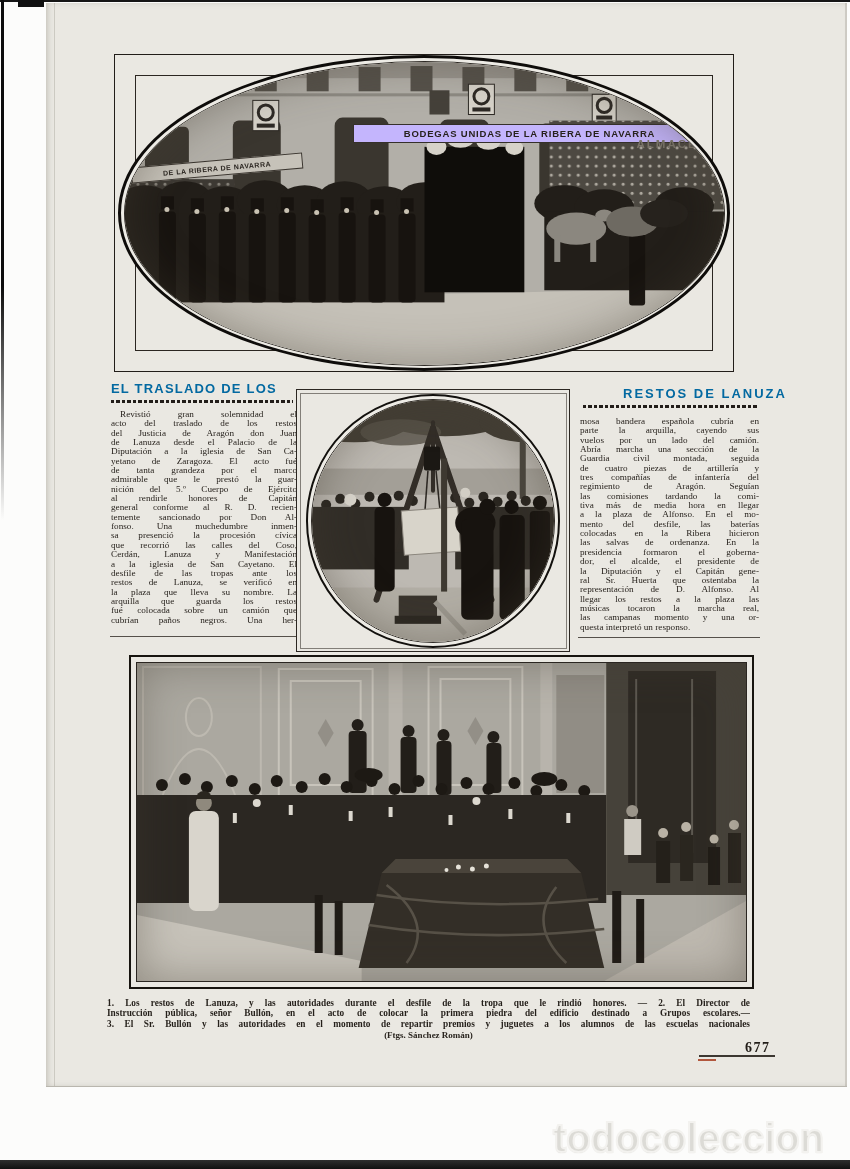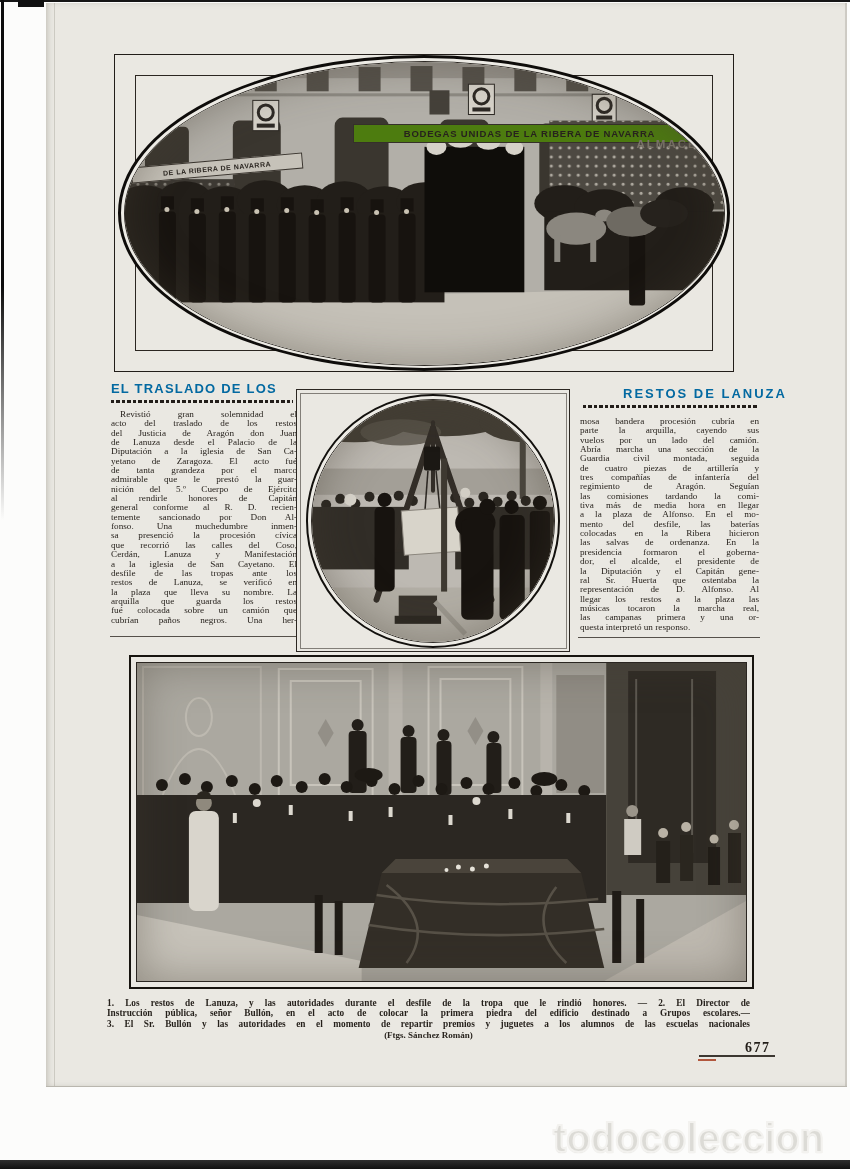--- a/index.html
+++ b/index.html
@@ -27,21 +27,21 @@
   
   .top-frame{position:absolute;left:114px;top:54px;width:618px;height:316px;border:1.5px solid #221d19;}
   .top-frame-inner{position:absolute;inset:20px;border:1px solid #2b2621;}
   .oval{position:absolute;left:50%;top:50%;transform:translate(-50%,-50%);
     width:606px;height:310px;border-radius:50%;background:#edebe5;border:3.5px solid #0e0c0a;}
   .oval-inner{position:absolute;inset:2.5px;border-radius:50%;border:1.5px solid #2e2a25;overflow:hidden;}
   .oval-inner svg{position:absolute;inset:0;width:100%;height:100%;}
   .vignette{position:absolute;inset:0;border-radius:inherit;pointer-events:none;
     box-shadow:inset 0 0 45px rgba(70,62,50,.42);}
   .banner-main{position:absolute;left:228px;top:62px;width:352px;height:17px;
-    background:#4d7c0f;border:1px solid #35302a;color:#27221d;
+    background:#c4b5fd;border:1px solid #35302a;color:#27221d;
     font:bold 9.5px "Liberation Sans",sans-serif;letter-spacing:.8px;
     display:flex;align-items:center;justify-content:center;white-space:nowrap;text-align:center;}
   .banner-left{position:absolute;left:6px;top:98px;width:170px;height:14px;
     background:#c6c2b9;border:1px solid #3a352f;transform:rotate(-5deg);color:#2c2722;
     font:bold 7px "Liberation Sans",sans-serif;letter-spacing:.5px;
     display:flex;align-items:center;justify-content:center;white-space:nowrap;}
   .sign-almacen{position:absolute;left:512px;top:76px;
     font:bold 11.5px "Liberation Sans",sans-serif;letter-spacing:2px;color:#7d776c;}
   
   .hl{position:absolute;font-family:"Liberation Sans",sans-serif;font-weight:bold;color:#0369a1;white-space:nowrap;}
@@ -245,42 +245,42 @@
         <div class="tline">Cerdán, Lanuza y Manifestación</div>
         <div class="tline">a la iglesia de San Cayetano. El</div>
         <div class="tline">desfile de las tropas ante los</div>
         <div class="tline">restos de Lanuza, se verificó en</div>
         <div class="tline">la plaza que lleva su nombre. La</div>
         <div class="tline">arquilla que guarda los restos</div>
         <div class="tline">fué colocada sobre un camión que</div>
         <div class="tline">cubrían paños negros. Una her-</div>
       </div>
     <div class="col col-right" style="left:534px;top:414px;">
-        <div class="tline">mosa bandera procesión cubría en</div>
+        <div class="tline">mosa bandera española cubría en</div>
         <div class="tline">parte la arquilla, cayendo sus</div>
         <div class="tline">vuelos por un lado del camión.</div>
         <div class="tline">Abría marcha una sección de la</div>
         <div class="tline">Guardia civil montada, seguida</div>
         <div class="tline">de cuatro piezas de artillería y</div>
         <div class="tline">tres compañías de infantería del</div>
         <div class="tline">regimiento de Aragón. Seguían</div>
         <div class="tline">las comisiones tardando la comi-</div>
         <div class="tline">tiva más de media hora en llegar</div>
         <div class="tline">a la plaza de Alfonso. En el mo-</div>
         <div class="tline">mento del desfile, las baterías</div>
         <div class="tline">colocadas en la Ribera hicieron</div>
         <div class="tline">las salvas de ordenanza. En la</div>
         <div class="tline">presidencia formaron el goberna-</div>
         <div class="tline">dor, el alcalde, el presidente de</div>
         <div class="tline">la Diputación y el Capitán gene-</div>
         <div class="tline">ral Sr. Huerta que ostentaba la</div>
         <div class="tline">representación de D. Alfonso. Al</div>
         <div class="tline">llegar los restos a la plaza las</div>
         <div class="tline">músicas tocaron la marcha real,</div>
-        <div class="tline">las campanas primera y una or-</div>
+        <div class="tline">las campanas momento y una or-</div>
         <div class="tline">questa interpretó un responso.</div>
       </div>
     <div class="col-rule cr-left" style="left:64px;top:633px;"></div>
     <div class="col-rule cr-right" style="left:532px;top:634px;"></div>
 
     <div class="mid-frame" style="left:250px;top:386px;">
       <div class="circle">
         <div class="circle-inner">
           <svg viewBox="0 0 240 240" preserveAspectRatio="none">
             <rect width="240" height="240" fill="#bdb9b2"></rect>

